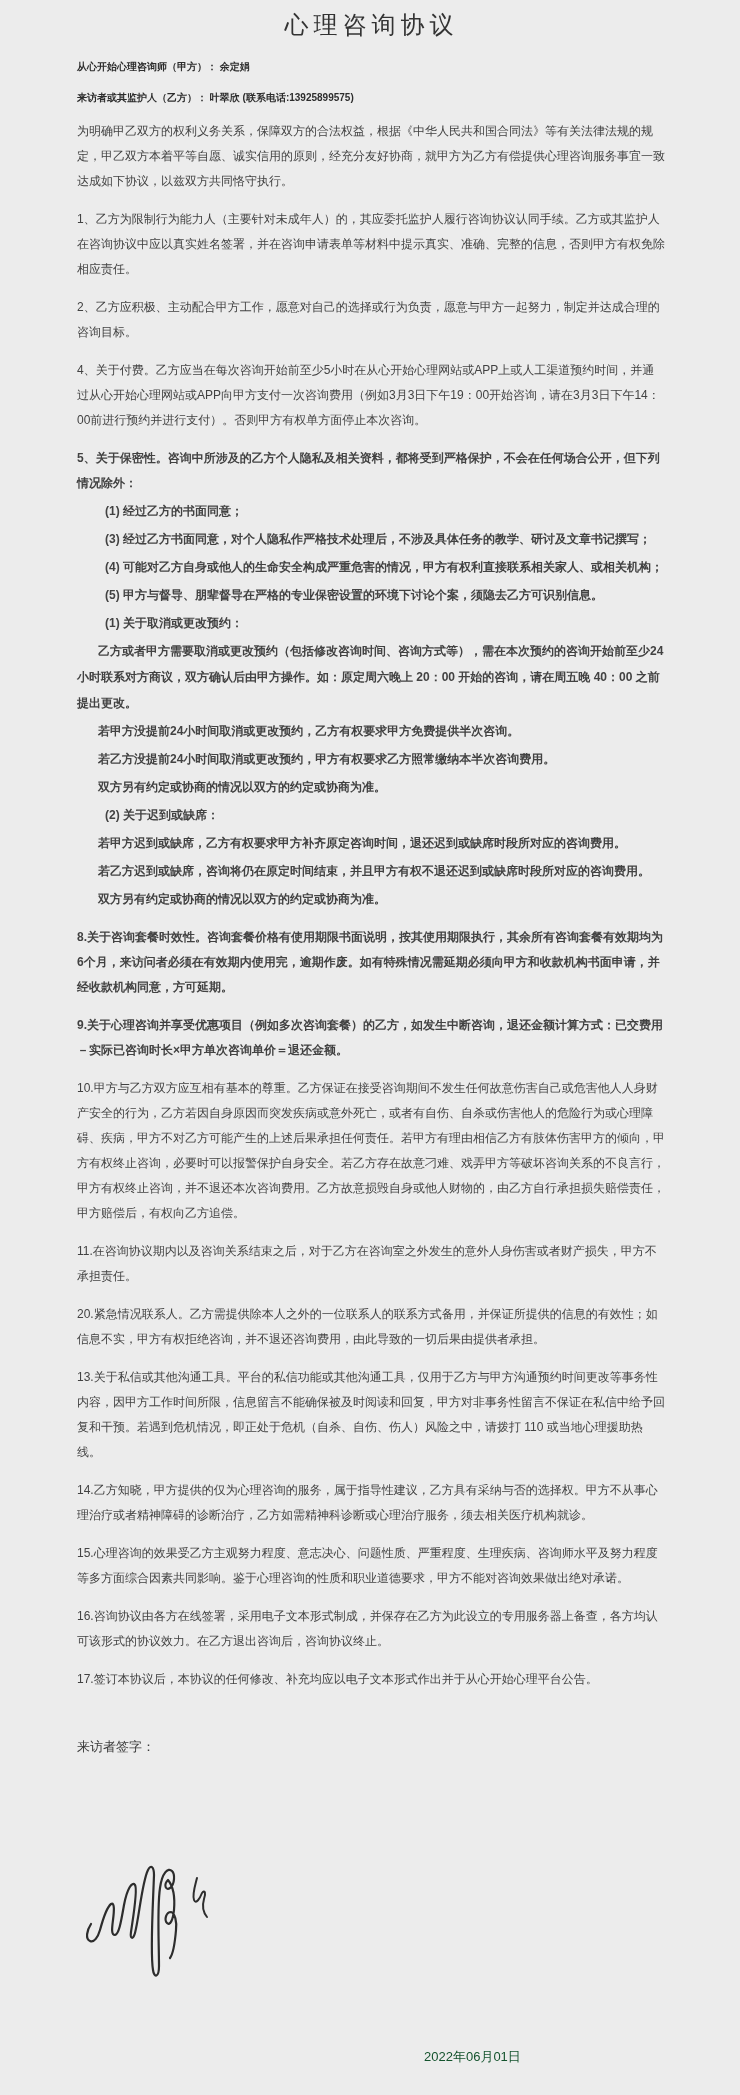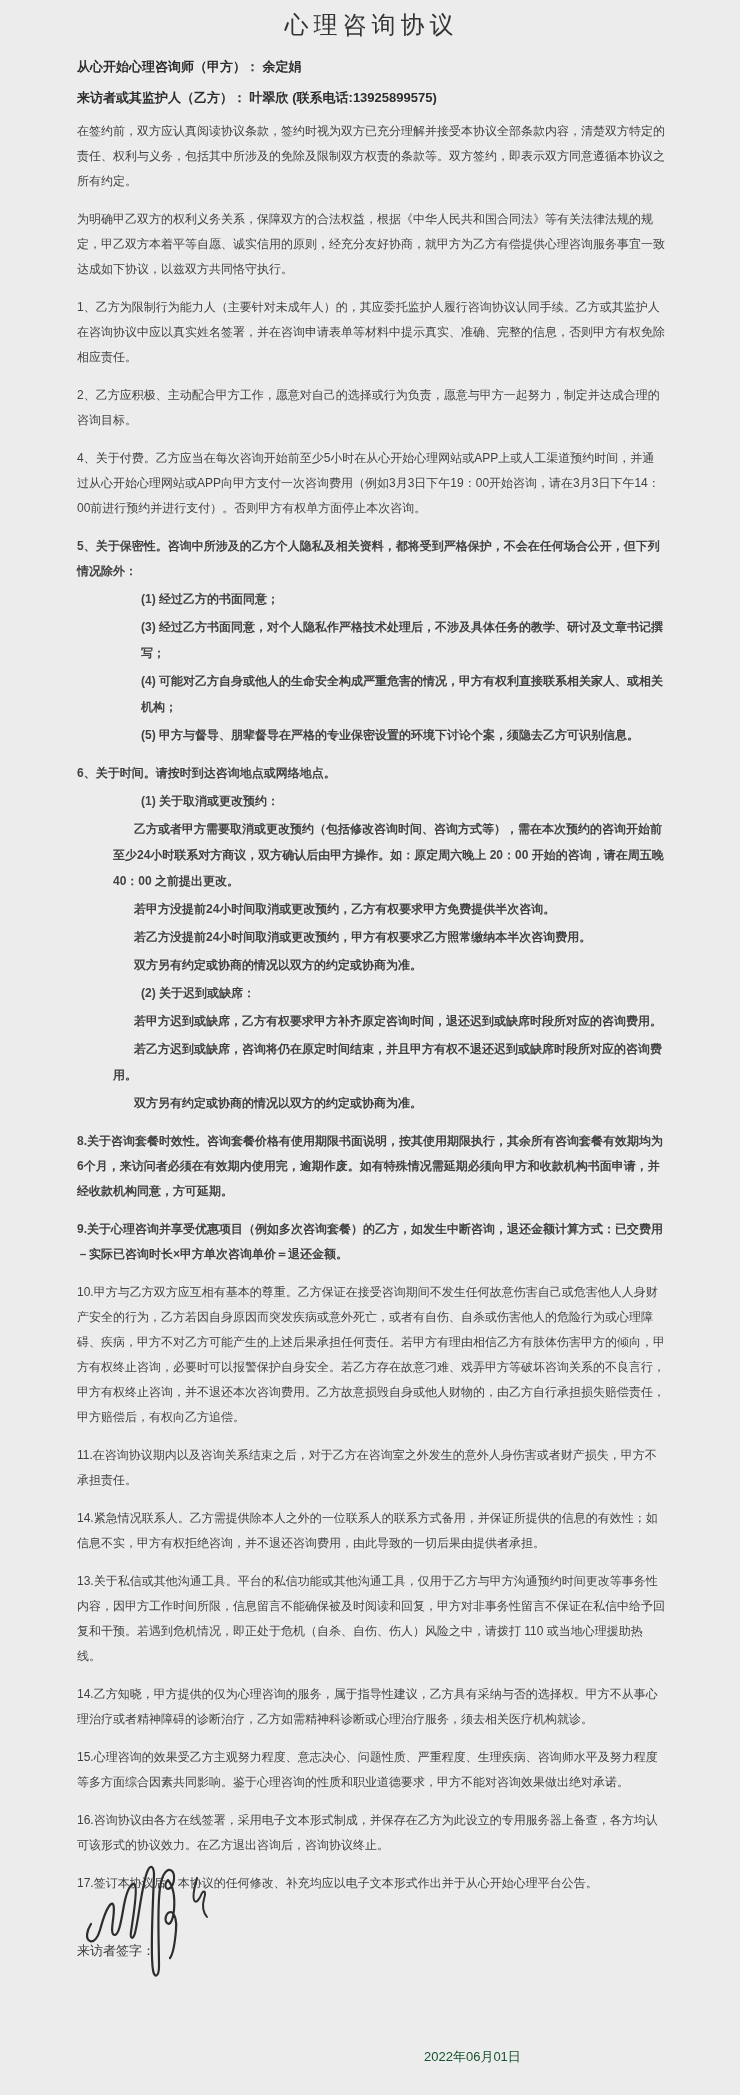--- a/index.html
+++ b/index.html
@@ -14,32 +14,32 @@
   .content { padding:0 74px 0 77px; }
   .title {
     margin:0; padding-top:9px;
     text-align:center;
     font-size:24px; font-weight:400;
     letter-spacing:5px;
     color:#333333;
   }
   .party {
     margin:17px 0 0 0;
-    font-size:13px; font-weight:700;
+    font-size:10px; font-weight:700;
     line-height:17px;
     color:#2d2d2d;
   }
   .party + .party { margin-top:14px; }
   p.para, p.item, p.sub {
     margin:13px 0 0 0;
     font-size:12px;
     line-height:25px;
     color:#424242;
   }
-  p.item, p.sub { margin-top:2px; line-height:26px;margin-left:36px; }
+  p.item, p.sub { margin-top:2px; line-height:26px; }
   p.item { padding-left:28px; }
   p.sub  { text-indent:21px; }
   .b { font-weight:700; color:#2e2e2e; }
   .first-block { margin-top:21px; }
   .sig-label {
     margin:47px 0 0 0;
     font-size:13px; line-height:16px;
     color:#3c3c3c;
   }
   .signature {
@@ -58,49 +58,47 @@
 <body>
 
 <div class="page">
   <div class="content">
 
     <h1 class="title">心理咨询协议</h1>
 
     <p class="party">从心开始心理咨询师（甲方）： 余定娟</p>
     <p class="party">来访者或其监护人（乙方）： 叶翠欣 (联系电话:13925899575)</p>
 
-    <p class="para first-block">在签约前，双方应认真阅读协议条款，签约时视为双方已充分理解并接受本协议全部条款内容，清楚双方特定的责任、权利与义务，包括其中所涉及的免除及限制双方权责的条款等。双方签约，即表示双方同意遵循本协议之所有约定。</p>
     <p class="para">为明确甲乙双方的权利义务关系，保障双方的合法权益，根据《中华人民共和国合同法》等有关法律法规的规定，甲乙双方本着平等自愿、诚实信用的原则，经充分友好协商，就甲方为乙方有偿提供心理咨询服务事宜一致达成如下协议，以兹双方共同恪守执行。</p>
 
     <p class="para">1、乙方为限制行为能力人（主要针对未成年人）的，其应委托监护人履行咨询协议认同手续。乙方或其监护人在咨询协议中应以真实姓名签署，并在咨询申请表单等材料中提示真实、准确、完整的信息，否则甲方有权免除相应责任。</p>
     <p class="para">2、乙方应积极、主动配合甲方工作，愿意对自己的选择或行为负责，愿意与甲方一起努力，制定并达成合理的咨询目标。</p>
     <p class="para">4、关于付费。乙方应当在每次咨询开始前至少5小时在从心开始心理网站或APP上或人工渠道预约时间，并通过从心开始心理网站或APP向甲方支付一次咨询费用（例如3月3日下午19：00开始咨询，请在3月3日下午14：00前进行预约并进行支付）。否则甲方有权单方面停止本次咨询。</p>
 
     <p class="para b">5、关于保密性。咨询中所涉及的乙方个人隐私及相关资料，都将受到严格保护，不会在任何场合公开，但下列情况除外：</p>
     <p class="item b">(1) 经过乙方的书面同意；</p>
     <p class="item b">(3) 经过乙方书面同意，对个人隐私作严格技术处理后，不涉及具体任务的教学、研讨及文章书记撰写；</p>
     <p class="item b">(4) 可能对乙方自身或他人的生命安全构成严重危害的情况，甲方有权利直接联系相关家人、或相关机构；</p>
     <p class="item b">(5) 甲方与督导、朋辈督导在严格的专业保密设置的环境下讨论个案，须隐去乙方可识别信息。</p>
 
-    <p class="para b">6、关于时间。请按时到达咨询地点或网络地点。</p>
     <p class="item b">(1) 关于取消或更改预约：</p>
     <p class="sub b">乙方或者甲方需要取消或更改预约（包括修改咨询时间、咨询方式等），需在本次预约的咨询开始前至少24小时联系对方商议，双方确认后由甲方操作。如：原定周六晚上 20：00 开始的咨询，请在周五晚 40：00 之前提出更改。</p>
     <p class="sub b">若甲方没提前24小时间取消或更改预约，乙方有权要求甲方免费提供半次咨询。</p>
     <p class="sub b">若乙方没提前24小时间取消或更改预约，甲方有权要求乙方照常缴纳本半次咨询费用。</p>
     <p class="sub b">双方另有约定或协商的情况以双方的约定或协商为准。</p>
     <p class="item b">(2) 关于迟到或缺席：</p>
     <p class="sub b">若甲方迟到或缺席，乙方有权要求甲方补齐原定咨询时间，退还迟到或缺席时段所对应的咨询费用。</p>
     <p class="sub b">若乙方迟到或缺席，咨询将仍在原定时间结束，并且甲方有权不退还迟到或缺席时段所对应的咨询费用。</p>
     <p class="sub b">双方另有约定或协商的情况以双方的约定或协商为准。</p>
 
     <p class="para b">8.关于咨询套餐时效性。咨询套餐价格有使用期限书面说明，按其使用期限执行，其余所有咨询套餐有效期均为6个月，来访问者必须在有效期内使用完，逾期作废。如有特殊情况需延期必须向甲方和收款机构书面申请，并经收款机构同意，方可延期。</p>
     <p class="para b">9.关于心理咨询并享受优惠项目（例如多次咨询套餐）的乙方，如发生中断咨询，退还金额计算方式：已交费用－实际已咨询时长×甲方单次咨询单价＝退还金额。</p>
     <p class="para">10.甲方与乙方双方应互相有基本的尊重。乙方保证在接受咨询期间不发生任何故意伤害自己或危害他人人身财产安全的行为，乙方若因自身原因而突发疾病或意外死亡，或者有自伤、自杀或伤害他人的危险行为或心理障碍、疾病，甲方不对乙方可能产生的上述后果承担任何责任。若甲方有理由相信乙方有肢体伤害甲方的倾向，甲方有权终止咨询，必要时可以报警保护自身安全。若乙方存在故意刁难、戏弄甲方等破坏咨询关系的不良言行，甲方有权终止咨询，并不退还本次咨询费用。乙方故意损毁自身或他人财物的，由乙方自行承担损失赔偿责任，甲方赔偿后，有权向乙方追偿。</p>
     <p class="para">11.在咨询协议期内以及咨询关系结束之后，对于乙方在咨询室之外发生的意外人身伤害或者财产损失，甲方不承担责任。</p>
-    <p class="para">14.紧急情况联系人。乙方需提供除本人之外的一位联系人的联系方式备用，并保证所提供的信息的有效性；如信息不实，甲方有权拒绝咨询，并不退还咨询费用，由此导致的一切后果由提供者承担。</p>
+    <p class="para">20.紧急情况联系人。乙方需提供除本人之外的一位联系人的联系方式备用，并保证所提供的信息的有效性；如信息不实，甲方有权拒绝咨询，并不退还咨询费用，由此导致的一切后果由提供者承担。</p>
     <p class="para">13.关于私信或其他沟通工具。平台的私信功能或其他沟通工具，仅用于乙方与甲方沟通预约时间更改等事务性内容，因甲方工作时间所限，信息留言不能确保被及时阅读和回复，甲方对非事务性留言不保证在私信中给予回复和干预。若遇到危机情况，即正处于危机（自杀、自伤、伤人）风险之中，请拨打 110 或当地心理援助热线。</p>
     <p class="para">14.乙方知晓，甲方提供的仅为心理咨询的服务，属于指导性建议，乙方具有采纳与否的选择权。甲方不从事心理治疗或者精神障碍的诊断治疗，乙方如需精神科诊断或心理治疗服务，须去相关医疗机构就诊。</p>
     <p class="para">15.心理咨询的效果受乙方主观努力程度、意志决心、问题性质、严重程度、生理疾病、咨询师水平及努力程度等多方面综合因素共同影响。鉴于心理咨询的性质和职业道德要求，甲方不能对咨询效果做出绝对承诺。</p>
     <p class="para">16.咨询协议由各方在线签署，采用电子文本形式制成，并保存在乙方为此设立的专用服务器上备查，各方均认可该形式的协议效力。在乙方退出咨询后，咨询协议终止。</p>
     <p class="para">17.签订本协议后，本协议的任何修改、补充均应以电子文本形式作出并于从心开始心理平台公告。</p>
 
     <p class="sig-label">来访者签字：</p>
   </div>
 
   <svg class="signature" viewBox="0 0 130 128" fill="none" xmlns="http://www.w3.org/2000/svg">

